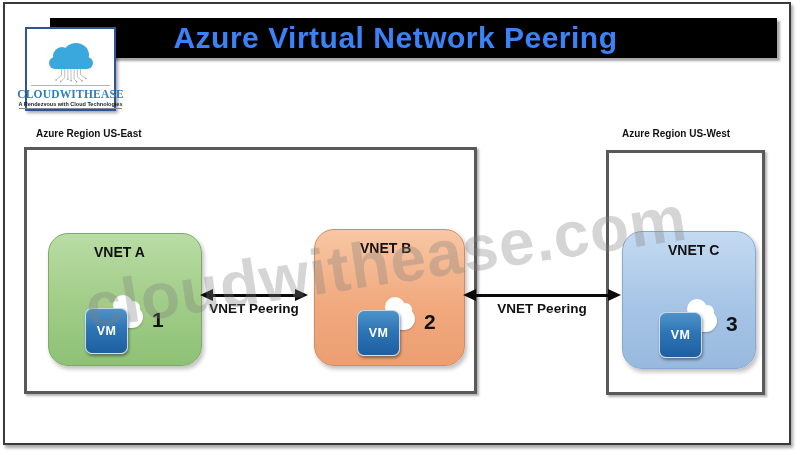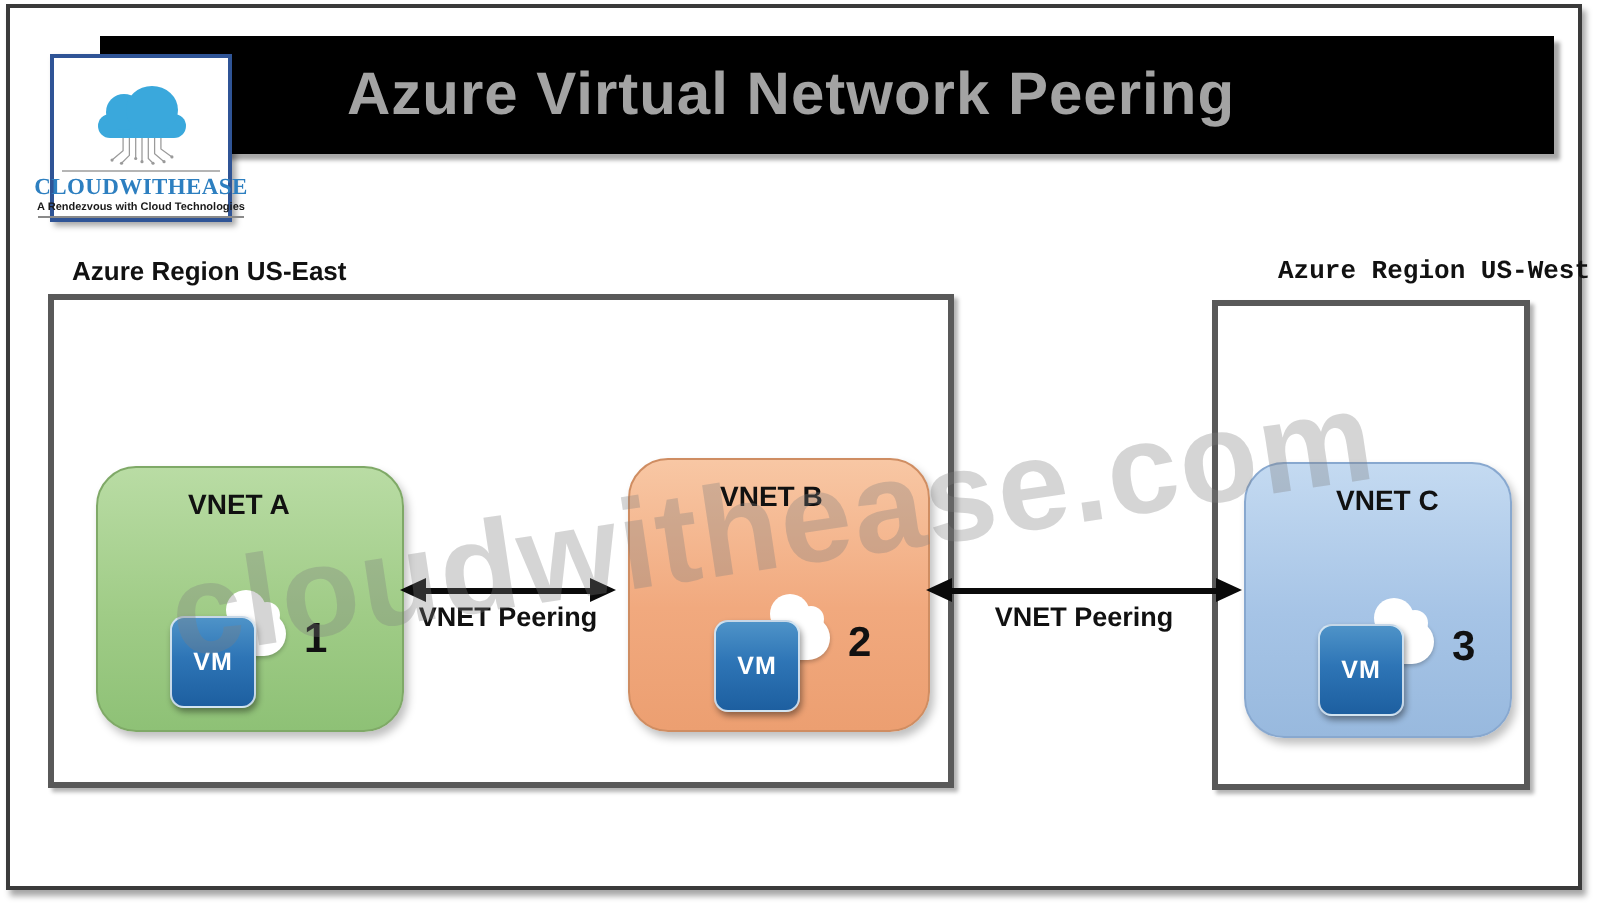--- a/index.html
+++ b/index.html
@@ -11,22 +11,22 @@
 
   
   .frame{
     position:absolute;left:3px;top:2px;width:788px;height:443px;
     border:2px solid #3a3a3a;background:#ffffff;
     box-shadow:2px 3px 3px rgba(0,0,0,0.35);
   }
 
   
   .title-bar{
-    position:absolute;left:50px;top:18px;width:727px;height:59px;
-    background:#000000;color:#a3a3a3;display:flex;align-items:center;justify-content:center;
+    position:absolute;left:50px;top:18px;width:727px;height:40px;
+    background:#000000;color:#3b82f6;display:flex;align-items:center;justify-content:center;
     box-shadow:3px 3px 2px rgba(0,0,0,0.35);z-index:6;
   }
   .title-bar .title-text{
     font-size:30px;font-weight:bold;letter-spacing:0.5px;transform:translateX(-18px);
     white-space:nowrap;
   }
 
   
   .logo{
     position:absolute;left:25px;top:27px;width:91px;height:84px;background:#ffffff;
@@ -42,24 +42,24 @@
     font-family:"Liberation Serif", serif;font-weight:bold;color:#2d7fc0;
     font-size:11.5px;letter-spacing:0.2px;margin-top:2px;white-space:nowrap;
   }
   .logo-tagline{
     font-size:5.5px;color:#1a1a1a;font-weight:bold;margin-top:1px;
     border-bottom:1px solid #8a8a8a;padding-bottom:1px;white-space:nowrap;
   }
 
   
   .region-label{
-    position:absolute;font-size:13px;font-weight:bold;color:#111111;white-space:nowrap;z-index:3;
+    position:absolute;font-size:10px;font-weight:bold;color:#111111;white-space:nowrap;z-index:3;
   }
   .region-label.east{left:36px;top:128px;}
-  .region-label.west{left:639px;top:128px;font-family:Liberation Mono, monospace;}
+  .region-label.west{left:622px;top:128px;}
   .region-box{
     position:absolute;border:3px solid #595959;background:#ffffff;
     box-shadow:2px 2px 2px rgba(0,0,0,0.3);z-index:1;
   }
   .region-box.east{left:24px;top:147px;width:453px;height:247px;}
   .region-box.west{left:606px;top:150px;width:159px;height:245px;}
 
   
   .vnet{
     position:absolute;border-radius:20px;z-index:2;

